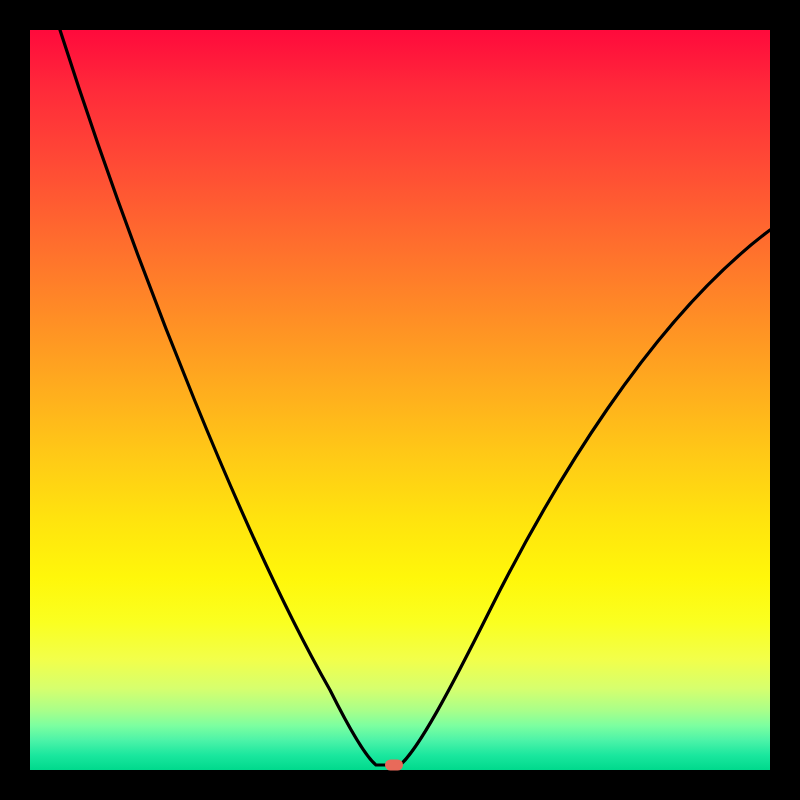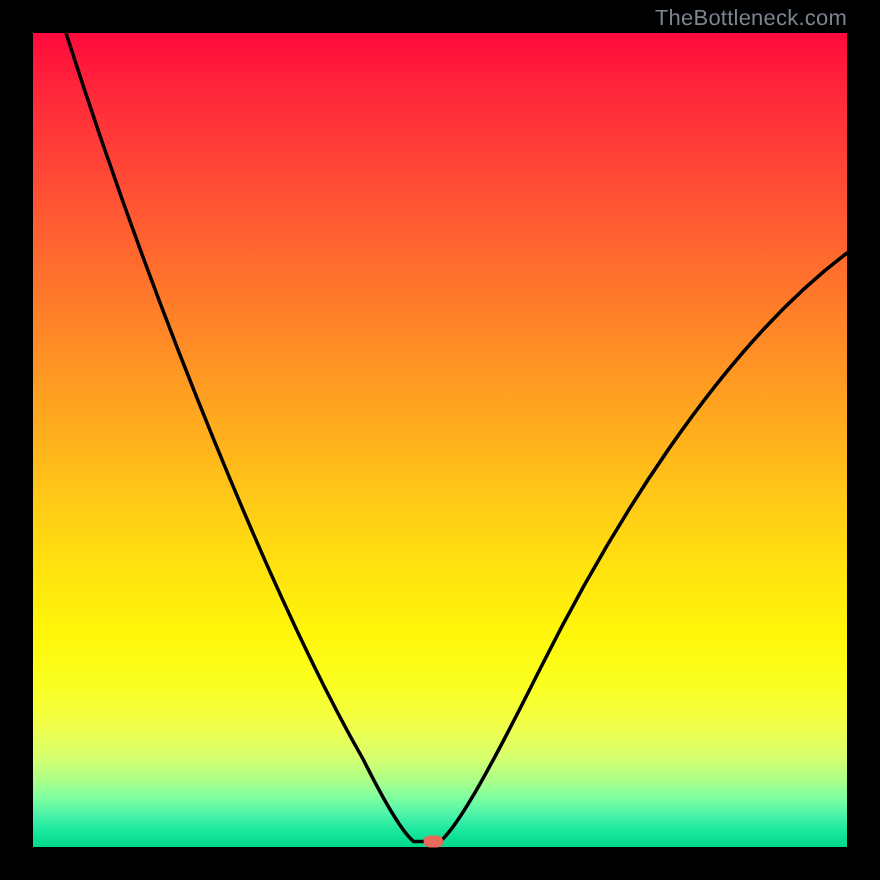--- a/index.html
+++ b/index.html
@@ -65,21 +65,20 @@
     height: 11px;
     border-radius: 6px;
     background: #e86a5a;
     transform: translate(-50%, -50%);
   }
 </style>
 </head>
 <body>
 
 <div class="frame">
-  <div class="watermark">TheBottleneck.com</div>
 
   <div class="plot-area">
     <svg class="curve" viewBox="0 0 740 740" preserveAspectRatio="none">
       <path d="M 30 0
                C 110 250, 220 520, 300 660
                C 320 700, 335 726, 346 735
                L 370 735
                C 388 720, 420 660, 460 580
                C 520 460, 620 290, 740 200" fill="none" stroke="#000" stroke-width="3.2" stroke-linecap="round"></path>
     </svg>

